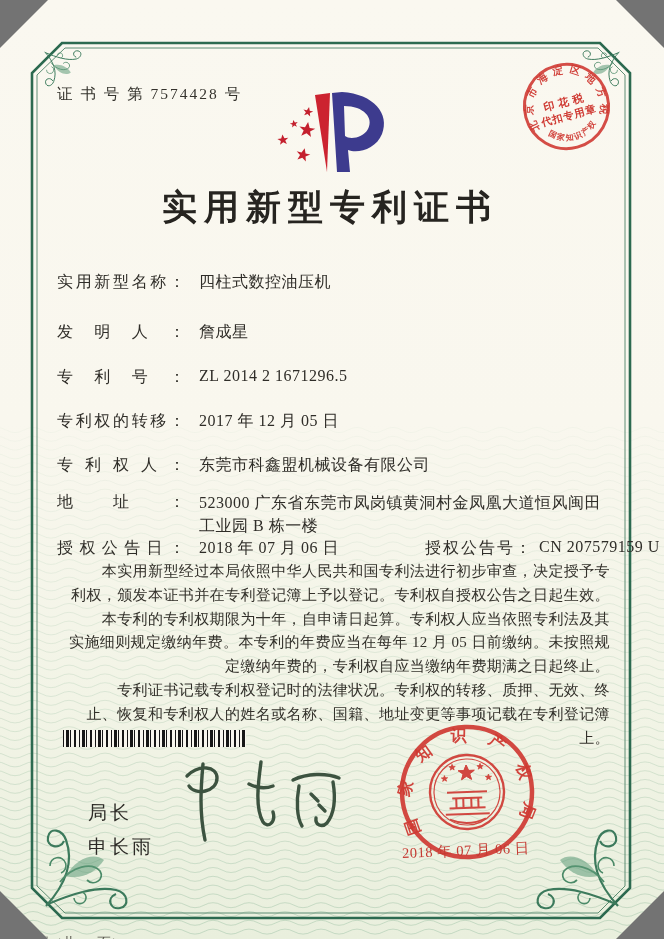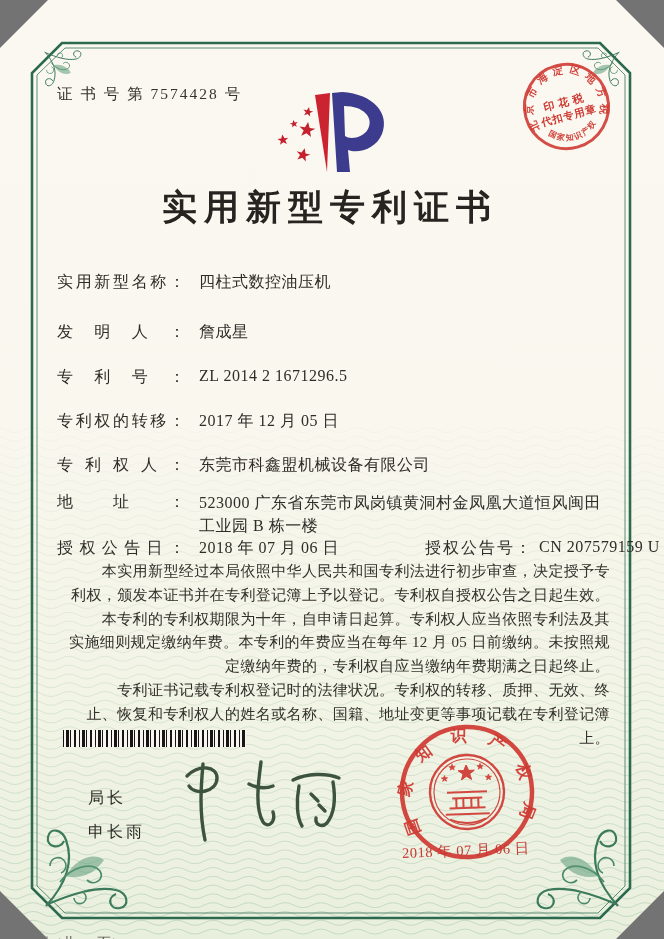--- a/index.html
+++ b/index.html
@@ -19,21 +19,21 @@
   .grant-right{position:absolute;left:368px;top:0;display:flex;}
   .grant-right .lbl2{letter-spacing:2px;text-align:center;}
   .grant-right .val{margin-left:6px;}
   .bodytext{left:57px;top:560px;width:553px;font-size:15px;line-height:23.8px;
             letter-spacing:0.4px;color:#32302a;text-align:right;}
   .bodytext p{margin:0;text-indent:2em;}
   .barcode{left:63px;top:730px;width:183px;height:17px;
     background:repeating-linear-gradient(90deg,
       #161616 0 1.5px,#f8f6ee 1.5px 3px,#161616 3px 5.5px,#f8f6ee 5.5px 7px,
       #161616 7px 8px,#f8f6ee 8px 11.5px,#161616 11.5px 12.5px,#f8f6ee 12.5px 16px);}
-  .official{left:88px;font-size:16px;letter-spacing:3px;color:#2c2a26;}
+  .official{left:88px;font-size:19px;letter-spacing:3px;color:#2c2a26;margin-top:12px;}
   .seal-date{left:402px;top:841px;width:140px;font-size:14.5px;color:#c53a32;
              letter-spacing:0.5px;transform:rotate(-2.5deg);white-space:nowrap;}
   .footer{left:0;width:605px;top:934px;text-align:left;font-size:13.5px;
           letter-spacing:2px;color:#55534a;}
   .stamp-top{left:519px;top:59px;width:95px;height:95px;transform:rotate(-15deg);}
   .seal-bottom{left:396px;top:721px;width:142px;height:142px;transform:rotate(-2deg);}
   svg{display:block;}
 </style>
 </head>
 <body>

